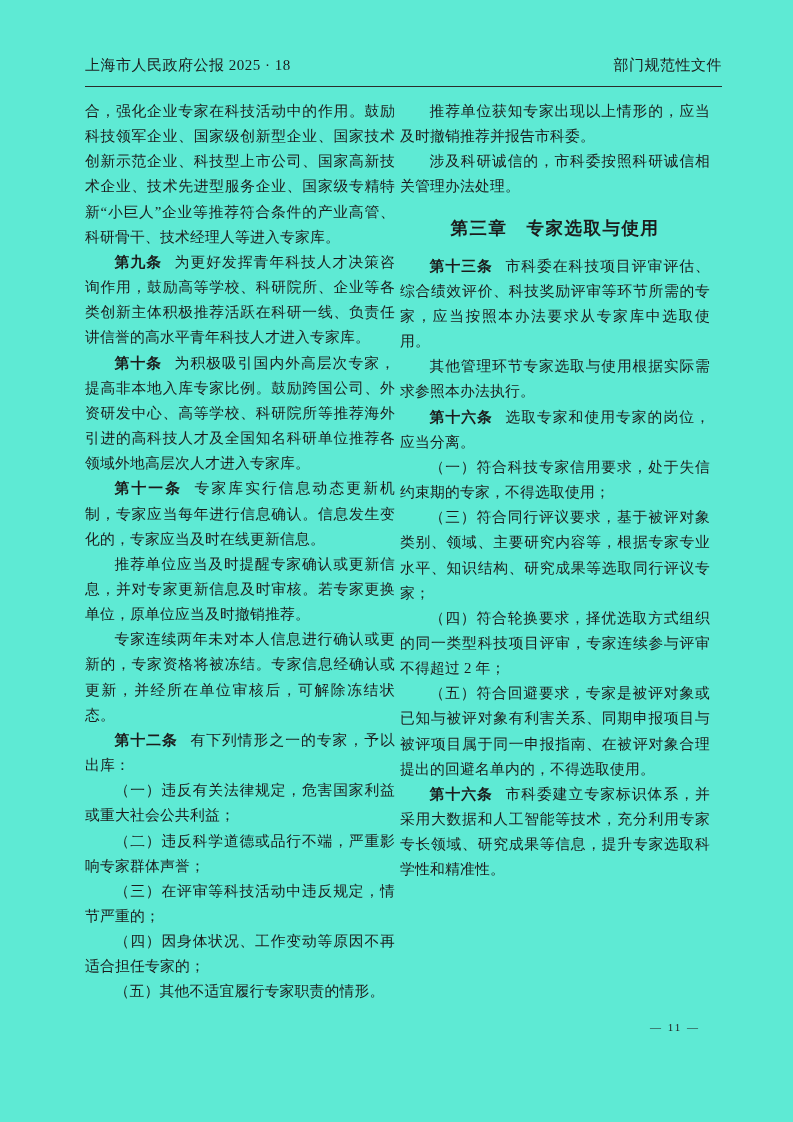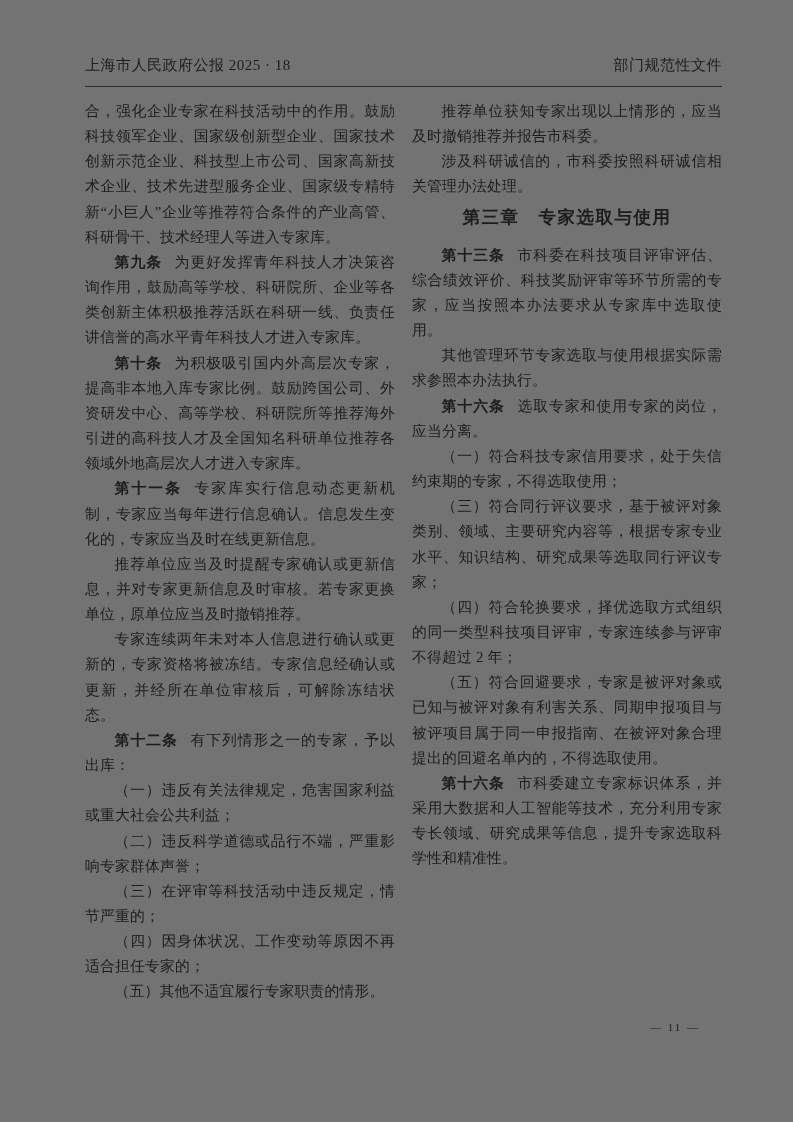--- a/index.html
+++ b/index.html
@@ -5,21 +5,21 @@
   html, body {
     margin: 0;
     padding: 0;
     background: #e8e8e8;
   }
   .page {
     position: relative;
     width: 793px;
     height: 1122px;
     margin: 0 auto;
-    background: #737373;
+    background: #5eead4;
     font-family: "Liberation Serif", "DejaVu Serif", serif;
     color: #1c1c1c;
     overflow: hidden;
   }
   .header {
     position: absolute;
     left: 85px;
     width: 637px;
     top: 56px;
     display: flex;
@@ -36,21 +36,21 @@
     border: none;
     border-top: 1.6px solid #2b2b2b;
     margin: 0;
   }
   .columns {
     position: absolute;
     left: 85px;
     top: 99px;
     width: 637px;
     display: flex;
-    gap: 17px;
+    gap: 5px;
   }
   .col {
     width: 310px;
     font-size: 14.8px;
     line-height: 25.15px;
     text-align: justify;
     text-justify: inter-ideograph;
     letter-spacing: 0.2px;
   }
   .col p.para {
@@ -65,21 +65,21 @@
     font-weight: bold;
     margin-right: 0.85em;
     margin-top: 40px;
   }
   .chapter-heading {
     text-align: center;
     text-indent: 0;
     font-size: 17.5px;
     font-weight: 600;
     letter-spacing: 1.5px;
-    margin: 4px 0 13px 0;
+    margin: 15px 0 13px 0;
     line-height: 26px;
   }
   .footer {
     position: absolute;
     top: 1021px;
     right: 93px;
     font-size: 11px;
     letter-spacing: 2px;
     color: #222222;
   }

